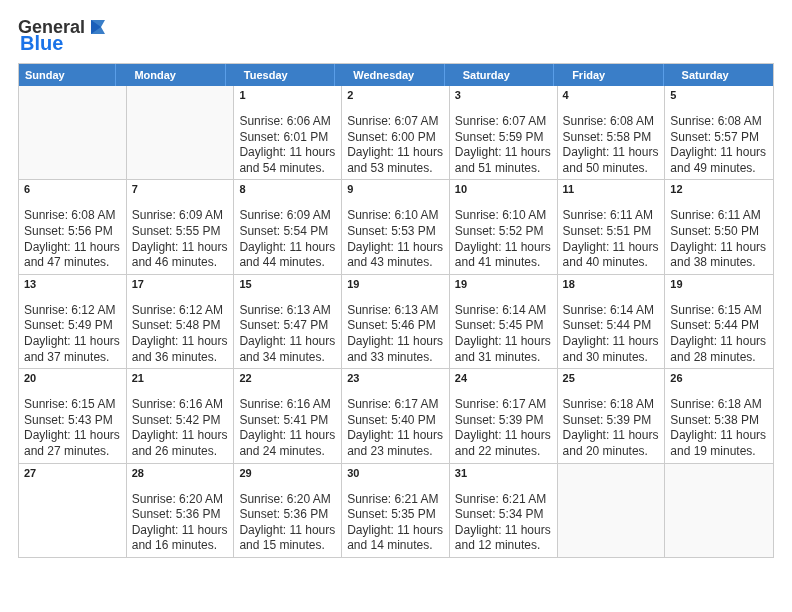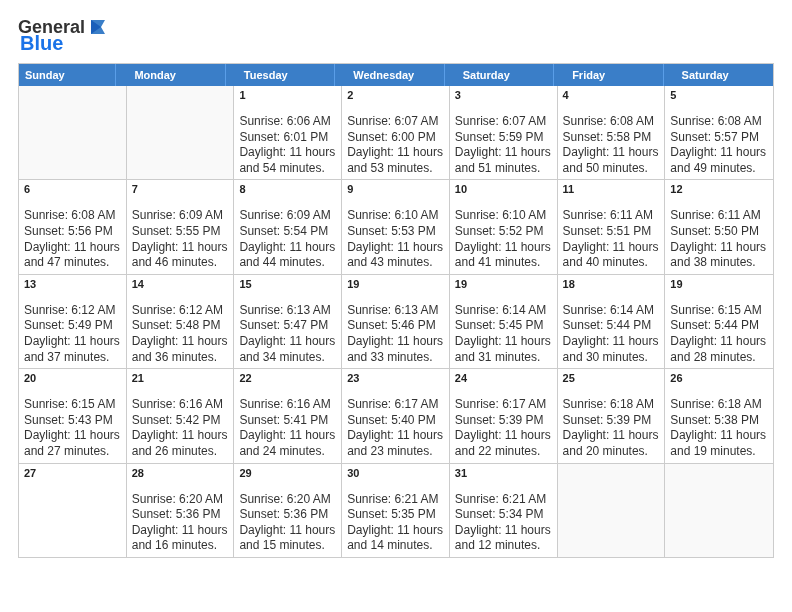--- a/index.html
+++ b/index.html
@@ -225,21 +225,21 @@
           </div>
         </div>
         <div class="cal-row">
           <div class="cal-cell">
             <div class="day-num">13</div>
             <div class="cell-text" style="white-space: pre-line;">Sunrise: 6:12 AM
 Sunset: 5:49 PM
 Daylight: 11 hours and 37 minutes.</div>
           </div>
           <div class="cal-cell">
-            <div class="day-num">14</div>
+            <div class="day-num">17</div>
             <div class="cell-text" style="white-space: pre-line;">Sunrise: 6:12 AM
 Sunset: 5:48 PM
 Daylight: 11 hours and 36 minutes.</div>
           </div>
           <div class="cal-cell">
             <div class="day-num">15</div>
             <div class="cell-text" style="white-space: pre-line;">Sunrise: 6:13 AM
 Sunset: 5:47 PM
 Daylight: 11 hours and 34 minutes.</div>
           </div>

